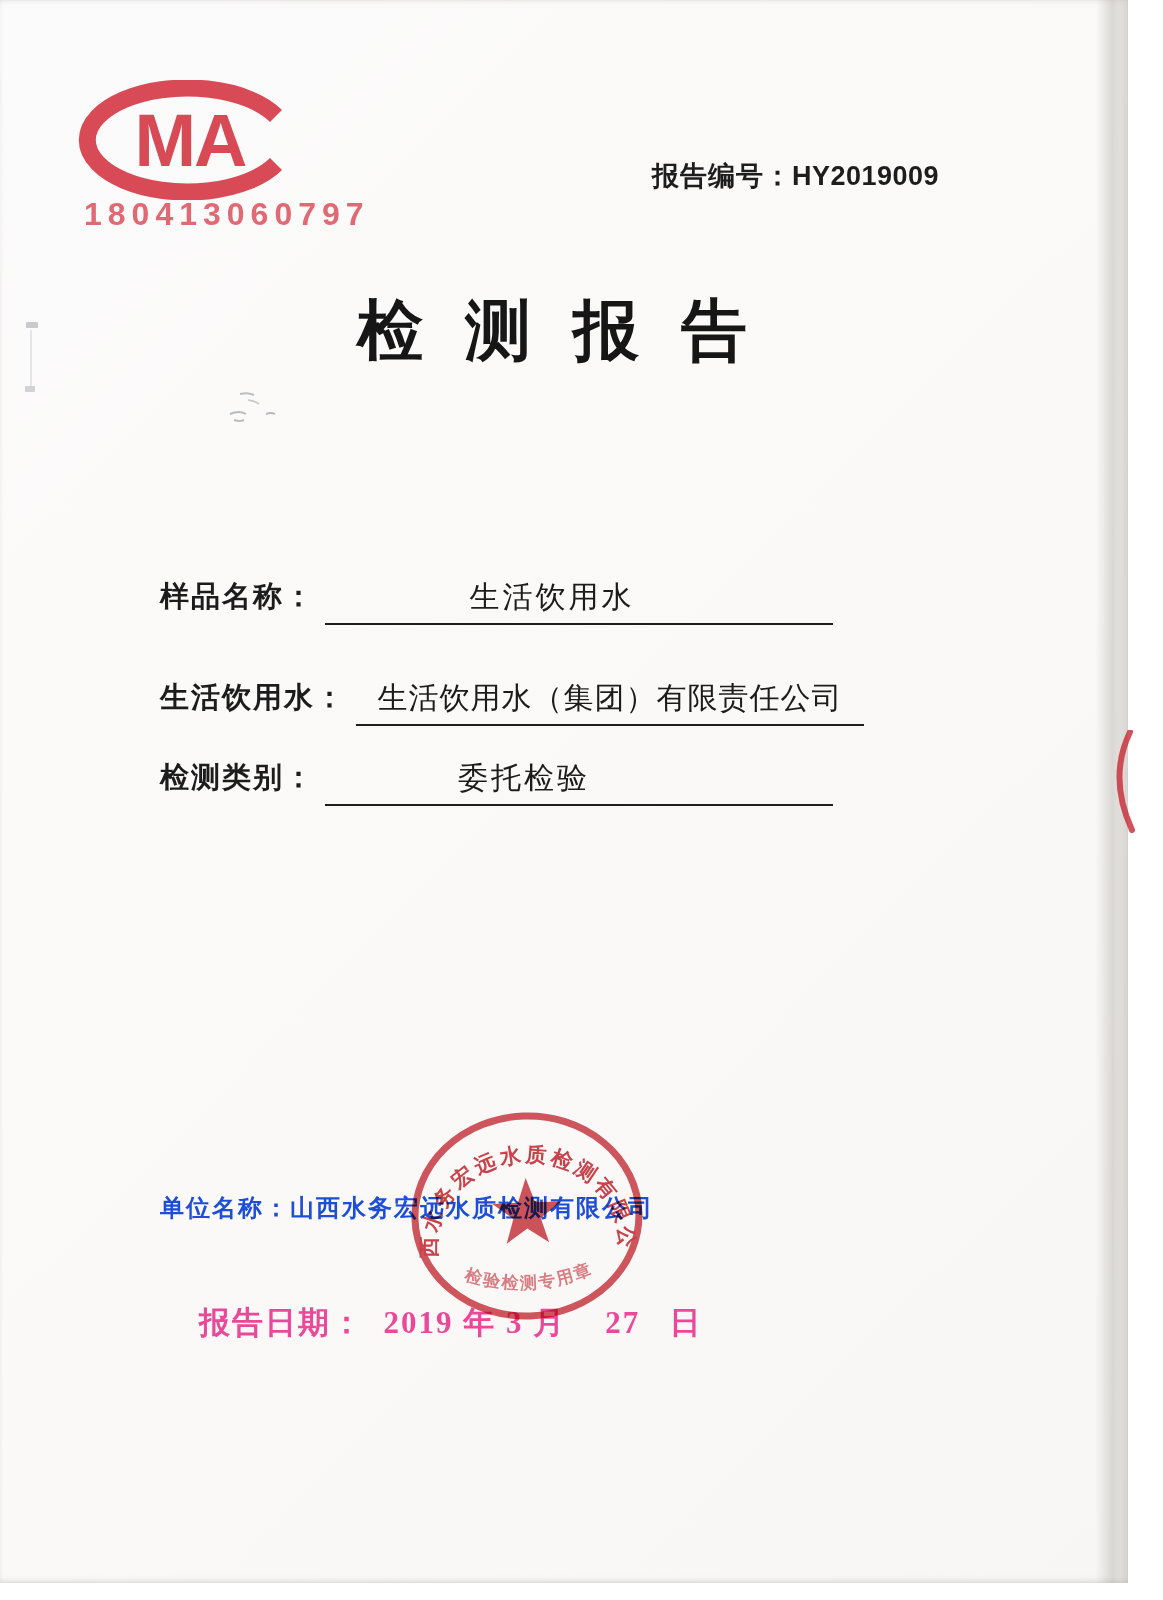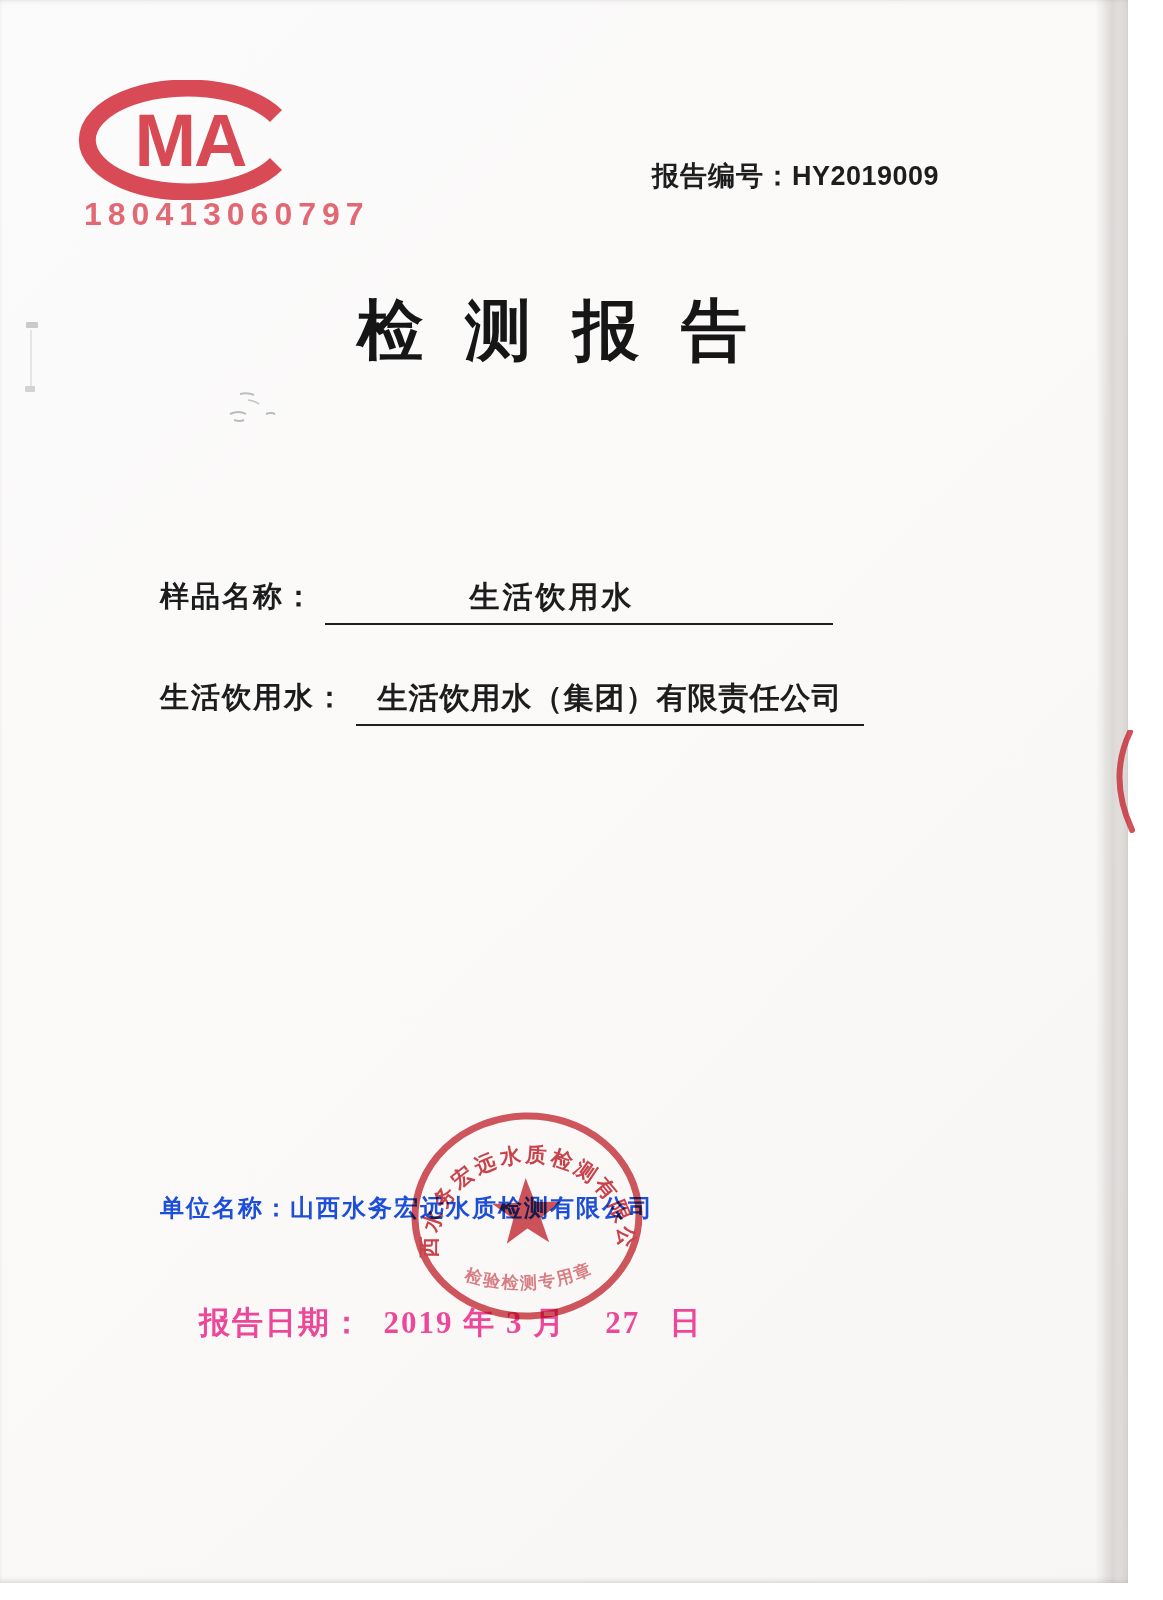--- a/index.html
+++ b/index.html
@@ -63,21 +63,21 @@
     display: flex; align-items: flex-end; white-space: nowrap;
   }
   .field-label {
     font-size: 29px; font-weight: 700; color: #1c1c1c;
     letter-spacing: 2px; padding-bottom: 8px;
   }
   .field-line {
     margin-left: 10px; width: 508px;
     border-bottom: 2px solid #1e1e1e;
     text-align: center;
-    font-size: 30px; font-weight: 700; color: #1c1c1c;
+    font-size: 30px; font-weight: 400; color: #1c1c1c;
     letter-spacing: 3px; padding-bottom: 5px;
   }
   .row-1 { top: 570px; margin-top: 7px; } .row-1 .field-line span { display:inline-block; transform: translateX(-27px); }
   .row-2 { top: 678px; } .row-2 .field-line { letter-spacing: 1px; }
   .row-3 { top: 758px; } .row-3 .field-line span { display:inline-block; transform: translateX(-55px); }
 
   
   .org-row {
     position: absolute; left: 160px; top: 1192px;
     font-size: 24px; font-weight: 700; color: #1d4ed8;
@@ -136,20 +136,24 @@
   </svg>
 
   <div class="field-row row-1">
     <span class="field-label">样品名称：</span>
     <span class="field-line"><span>生活饮用水</span></span>
   </div>
   <div class="field-row row-2">
     <span class="field-label">生活饮用水：</span>
     <span class="field-line"><span>生活饮用水（集团）有限责任公司</span></span>
   </div>
+  <div class="field-row row-3">
+    <span class="field-label">检测类别：</span>
+    <span class="field-line"><span>委托检验</span></span>
+  </div>
 
   <div class="org-row">
     <span>单位名称：</span><span>山西水务宏远水质检测有限公司</span>
   </div>
   <div class="date-row">
     <span>报告日期：</span>  <span>2019 年 3 月    27   日</span>
   </div>
 
   <svg class="seal" width="242" height="222" viewBox="0 0 242 222">
     <defs>

